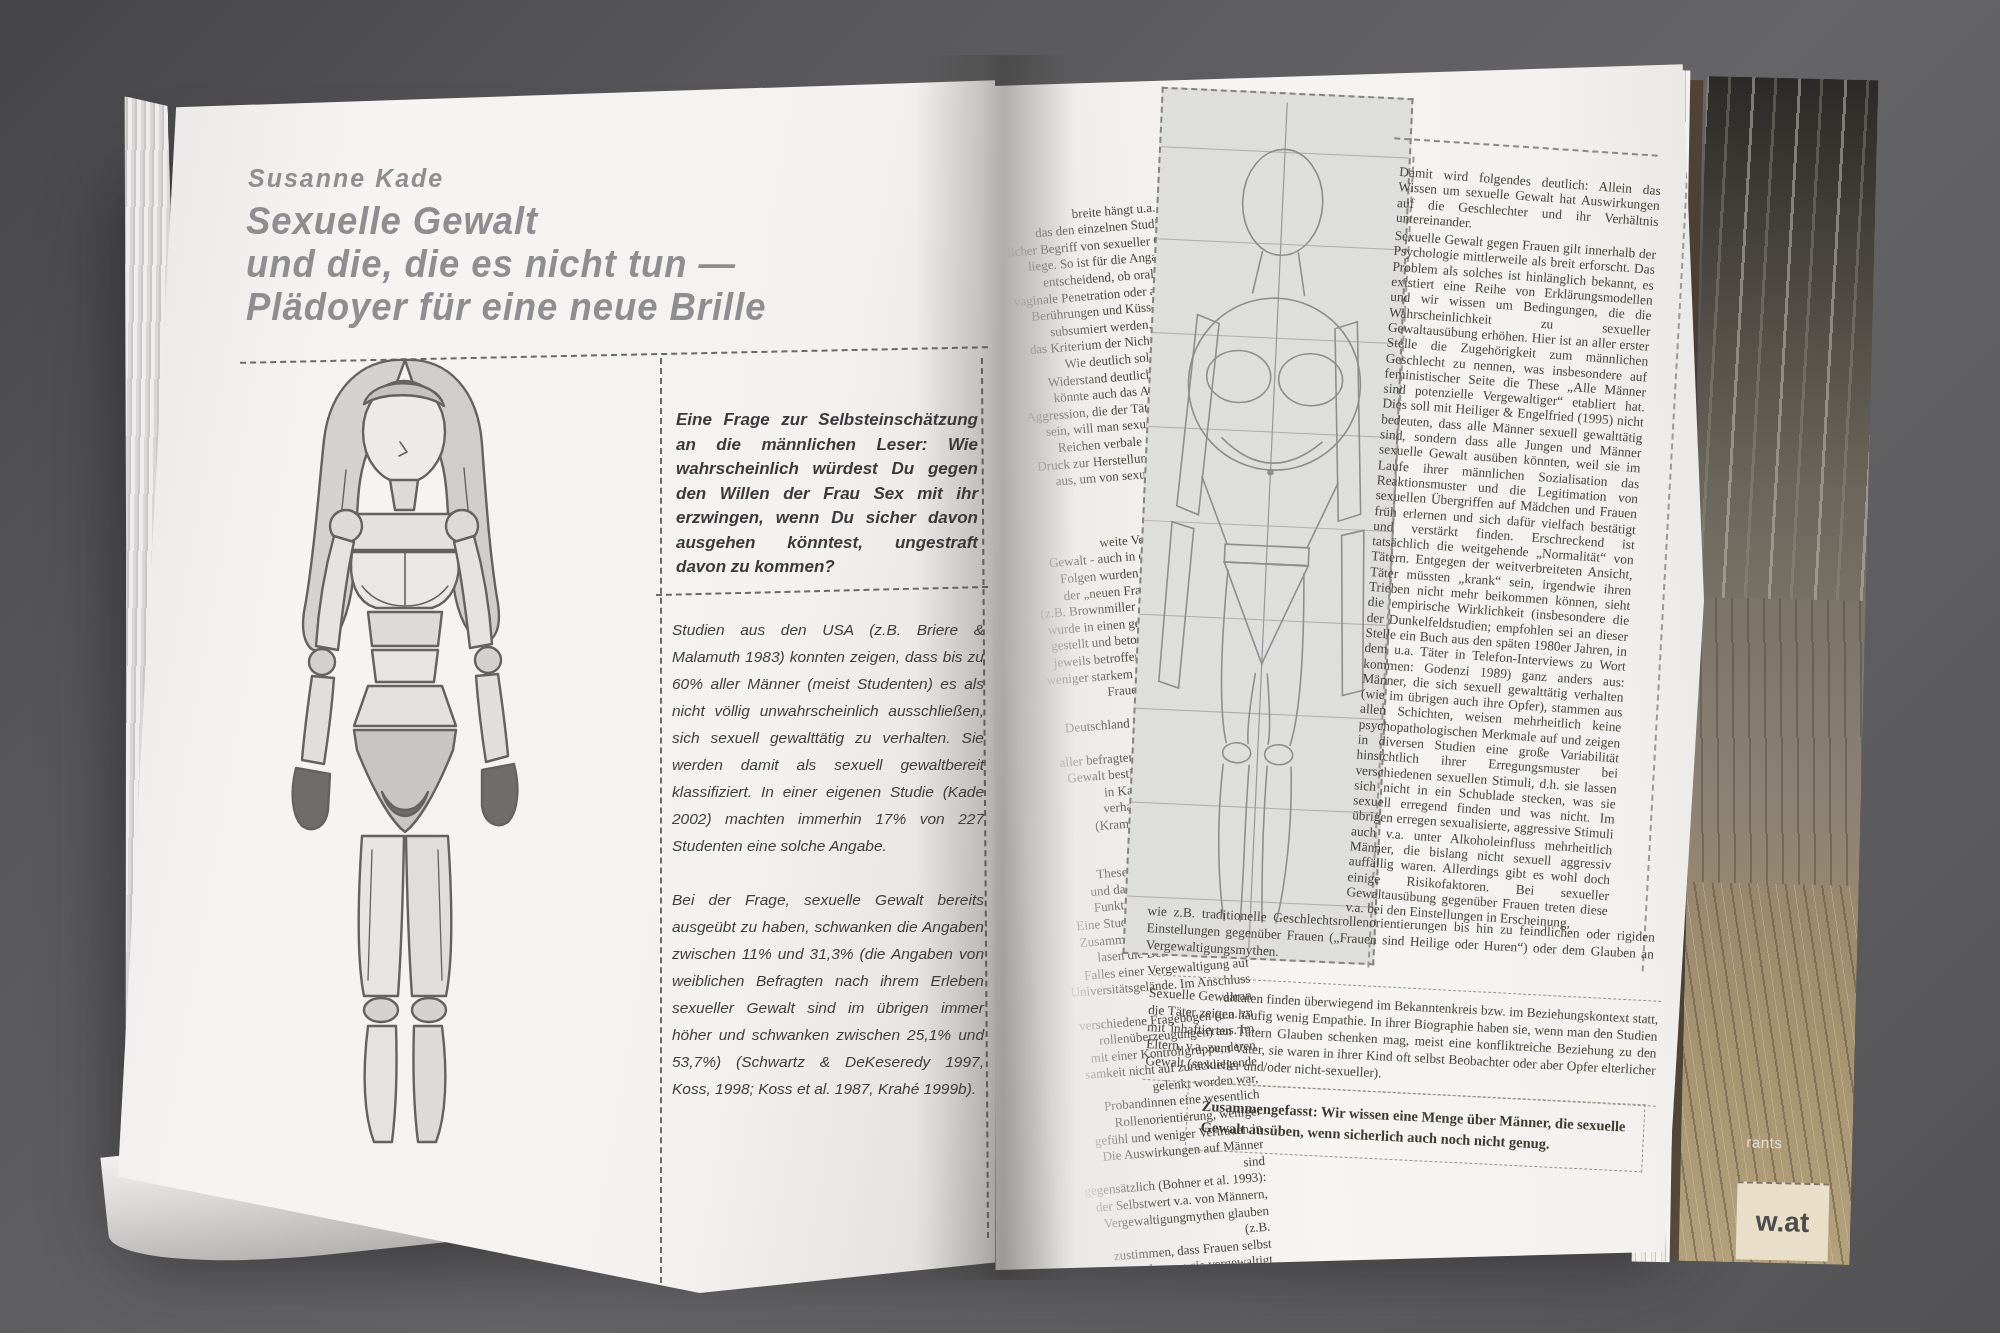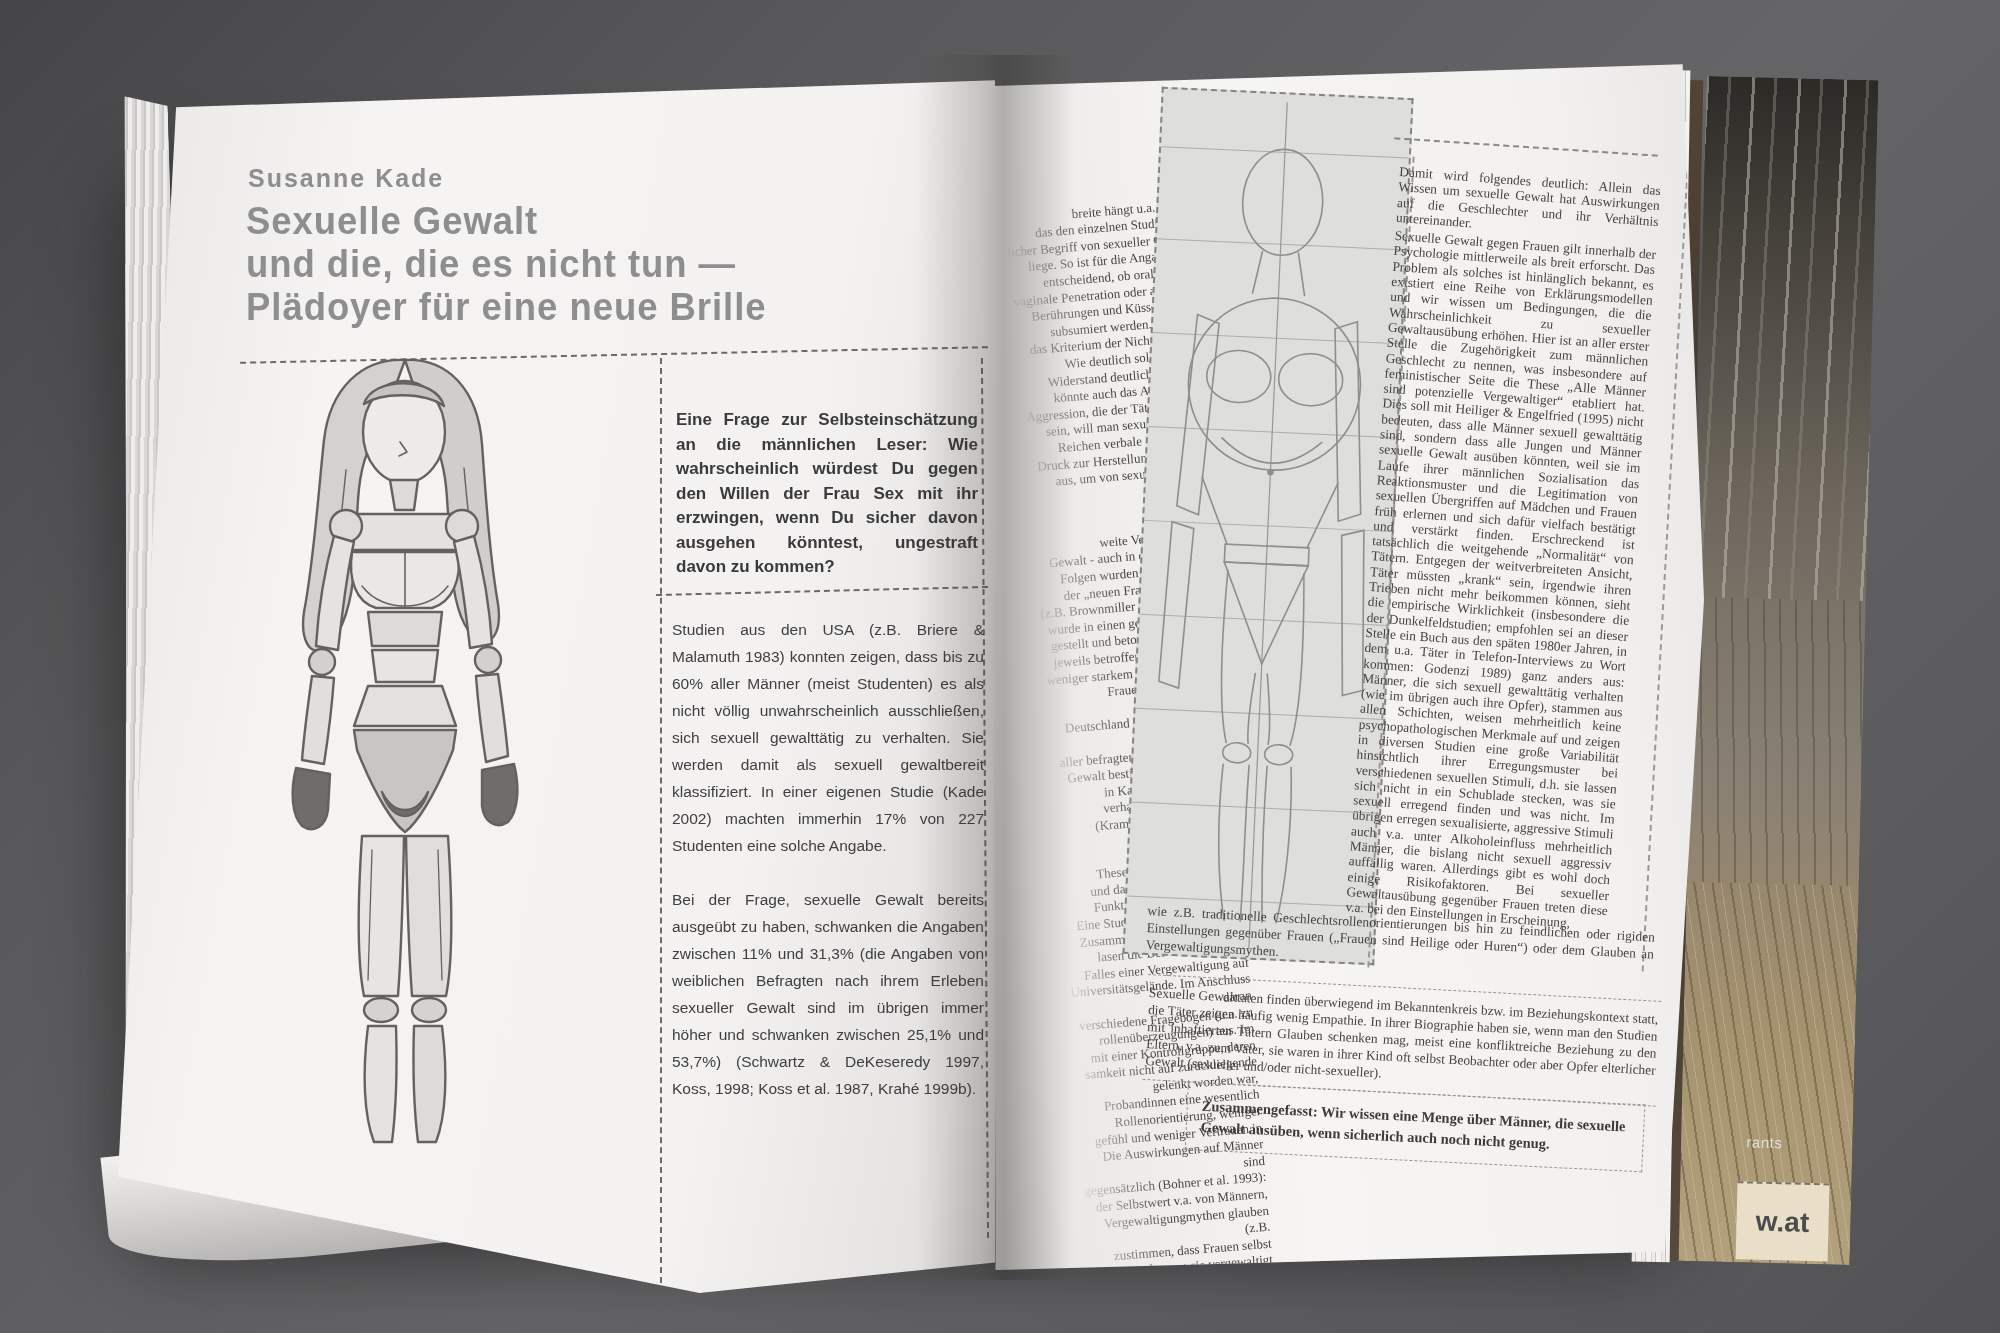--- a/index.html
+++ b/index.html
@@ -39,21 +39,21 @@
     border-top:2px dashed #7b7467;color:#4c4c4c;font-size:28px;font-weight:bold;
     display:flex;align-items:center;justify-content:center;font-family:"Liberation Sans",sans-serif;}
   #dark-strip{left:1676px;top:80px;width:15px;height:1180px;background:linear-gradient(180deg,#514437 0%,#3e352c 50%,#564a3c 100%);transform:rotate(1.2deg);}
   #white-edges{left:1642px;top:70px;width:38px;height:1192px;transform:rotate(1deg);
     background:repeating-linear-gradient(90deg,#ecebe8 0 3px,#c6c5c2 3px 4px,#f3f2ef 4px 9px,#d6d5d2 9px 10px);}
   .edge-tick{position:absolute;width:4px;height:26px;background:#2e2c2a;}
 
   
   #left-page{left:100px;top:68px;width:895px;height:1225px;
     clip-path:polygon(8.5% 3.2%,100% 1%,100% 97.5%,67% 100%,2% 90.5%);
-    background:linear-gradient(100deg,#e7e6e4 0%,#f5f4f2 26%,#f3f2f0 70%,#e3e2e0 93%,#cfcecb 100%);}
+    background:linear-gradient(100deg,#e7e6e4 0%,#f5f4f2 26%,#f3f2f0 70%,#e3e2e0 93%,#cfcecb 100%);font-style:italic;}
   #right-page{left:992px;top:52px;width:712px;height:1218px;
     clip-path:polygon(0% 2.8%,97% 1%,100% 45%,94.5% 98.5%,0.5% 100%);
     background:linear-gradient(85deg,#c9c8c5 0%,#e9e8e6 9%,#f6f5f3 40%,#f2f1ef 80%,#e8e7e5 100%);}
   #gutter-shadow{left:915px;top:55px;width:160px;height:1225px;z-index:6;pointer-events:none;
     background:linear-gradient(90deg,rgba(60,55,50,0) 0%,rgba(60,55,50,.22) 42%,rgba(40,36,32,.30) 55%,rgba(60,55,50,0) 100%);}
 
   
   #author-name{left:148px;top:96px;font-size:25px;font-weight:bold;letter-spacing:2px;color:#8e8e90;}
   #article-title{left:146px;top:132px;font-size:38px;font-weight:bold;line-height:43px;
     letter-spacing:1px;color:#8e8e90;transform:scaleX(.96);transform-origin:left top;}

